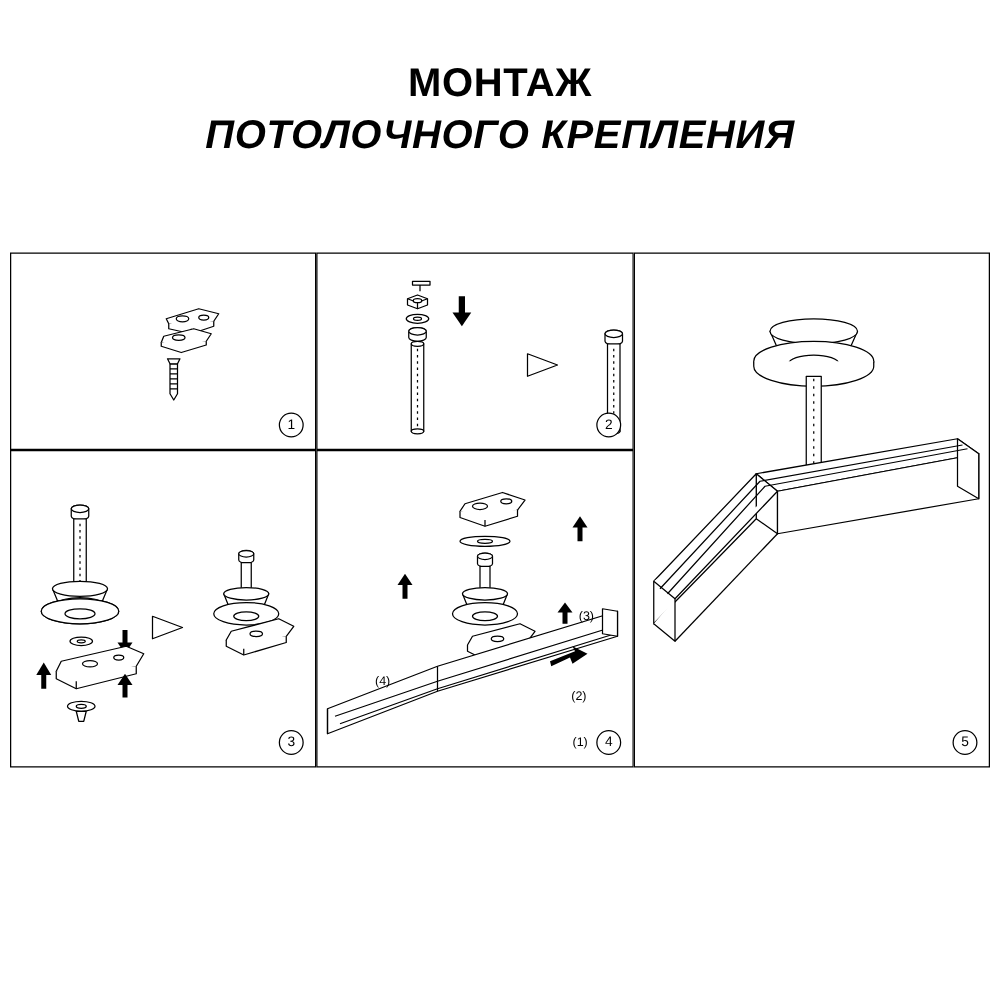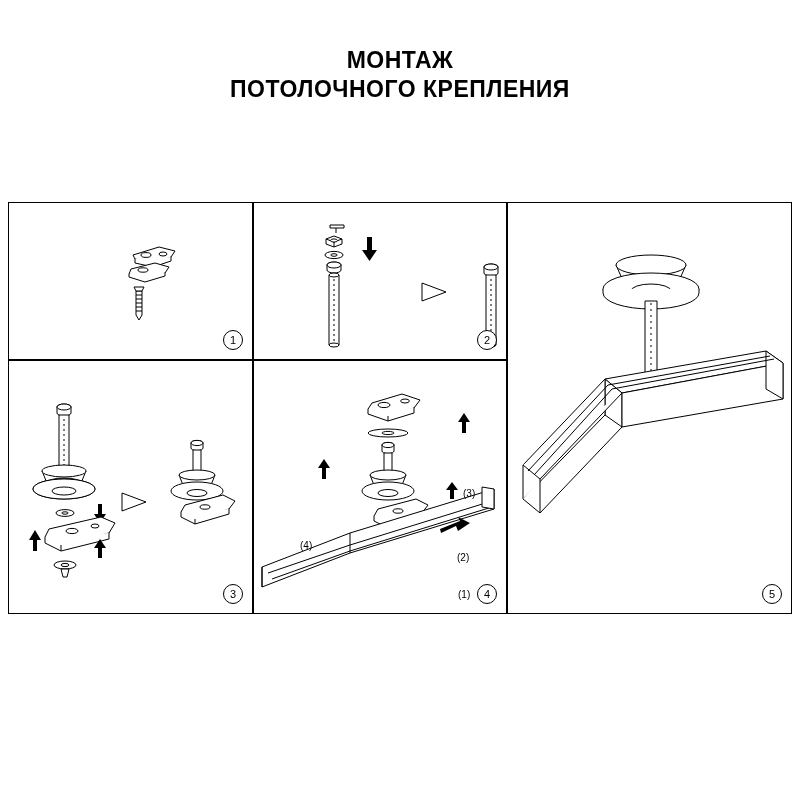--- a/index.html
+++ b/index.html
@@ -23,27 +23,27 @@
     height: 800px;
   }
 
   
   .title {
     position: absolute;
     left: 0;
     top: 46px;
     width: 800px;
     text-align: center;
-    font-size: 23px;
+    font-size: 32px;
     font-weight: bold;
     letter-spacing: 0.5px;
     line-height: 1.28;
     color: #000;
   }
-  .title .line2 { display: block; }
+  .title .line2 { display: block; font-style: italic; }
 
   
   .grid {
     position: absolute;
     left: 8px;
     top: 202px;
     width: 784px;
     height: 412px;
   }
   .panel {

